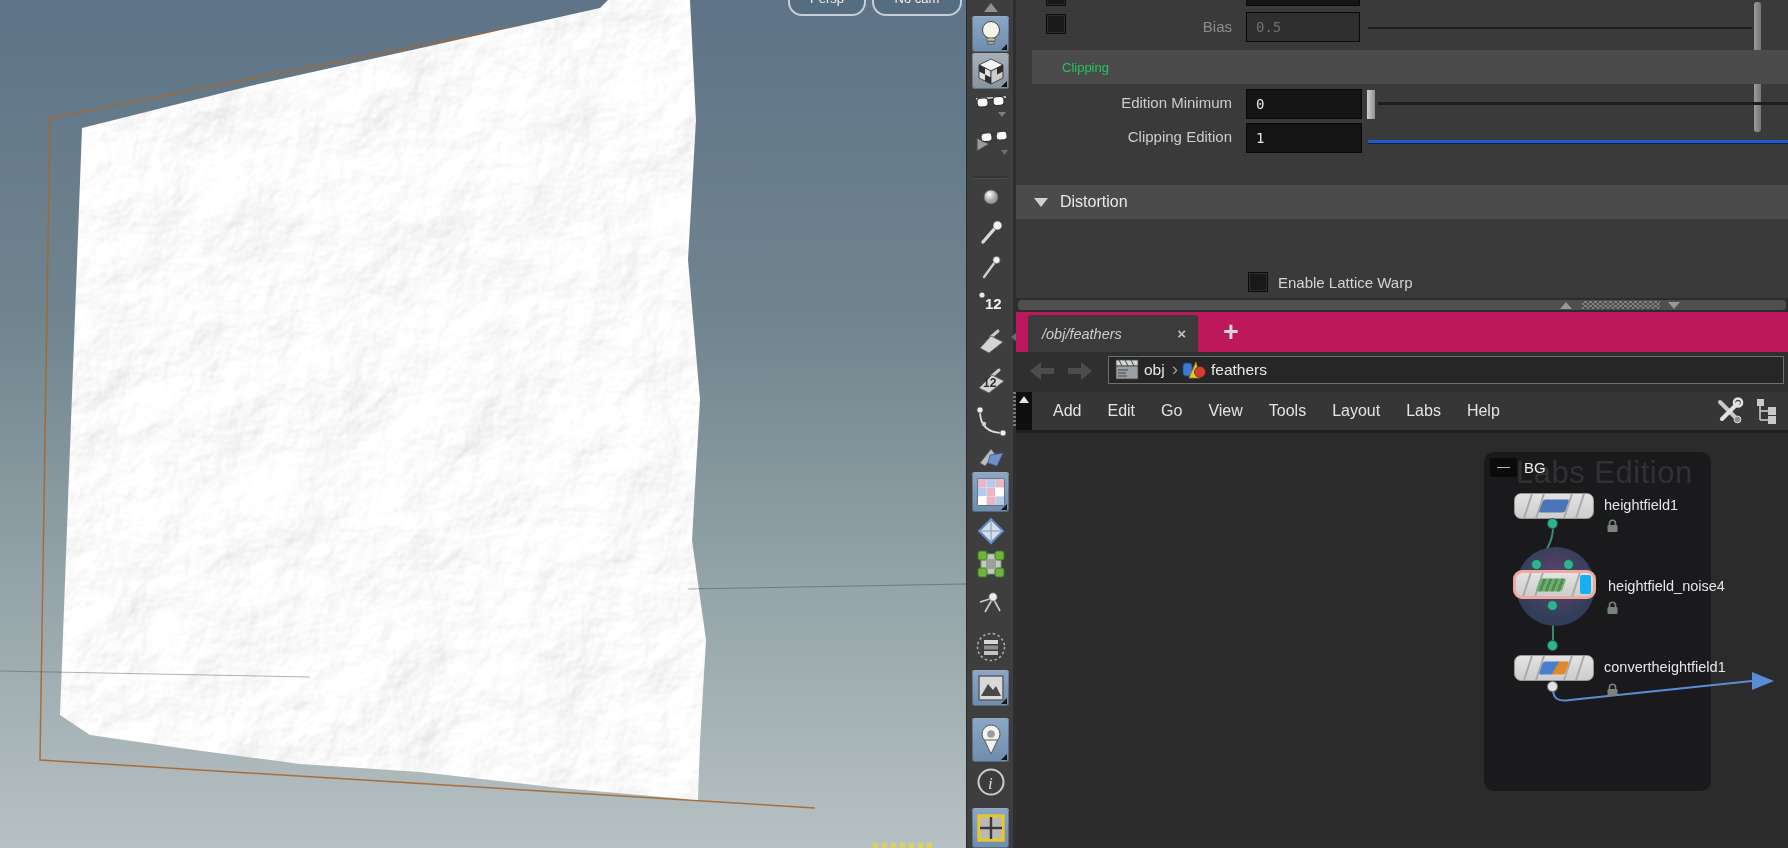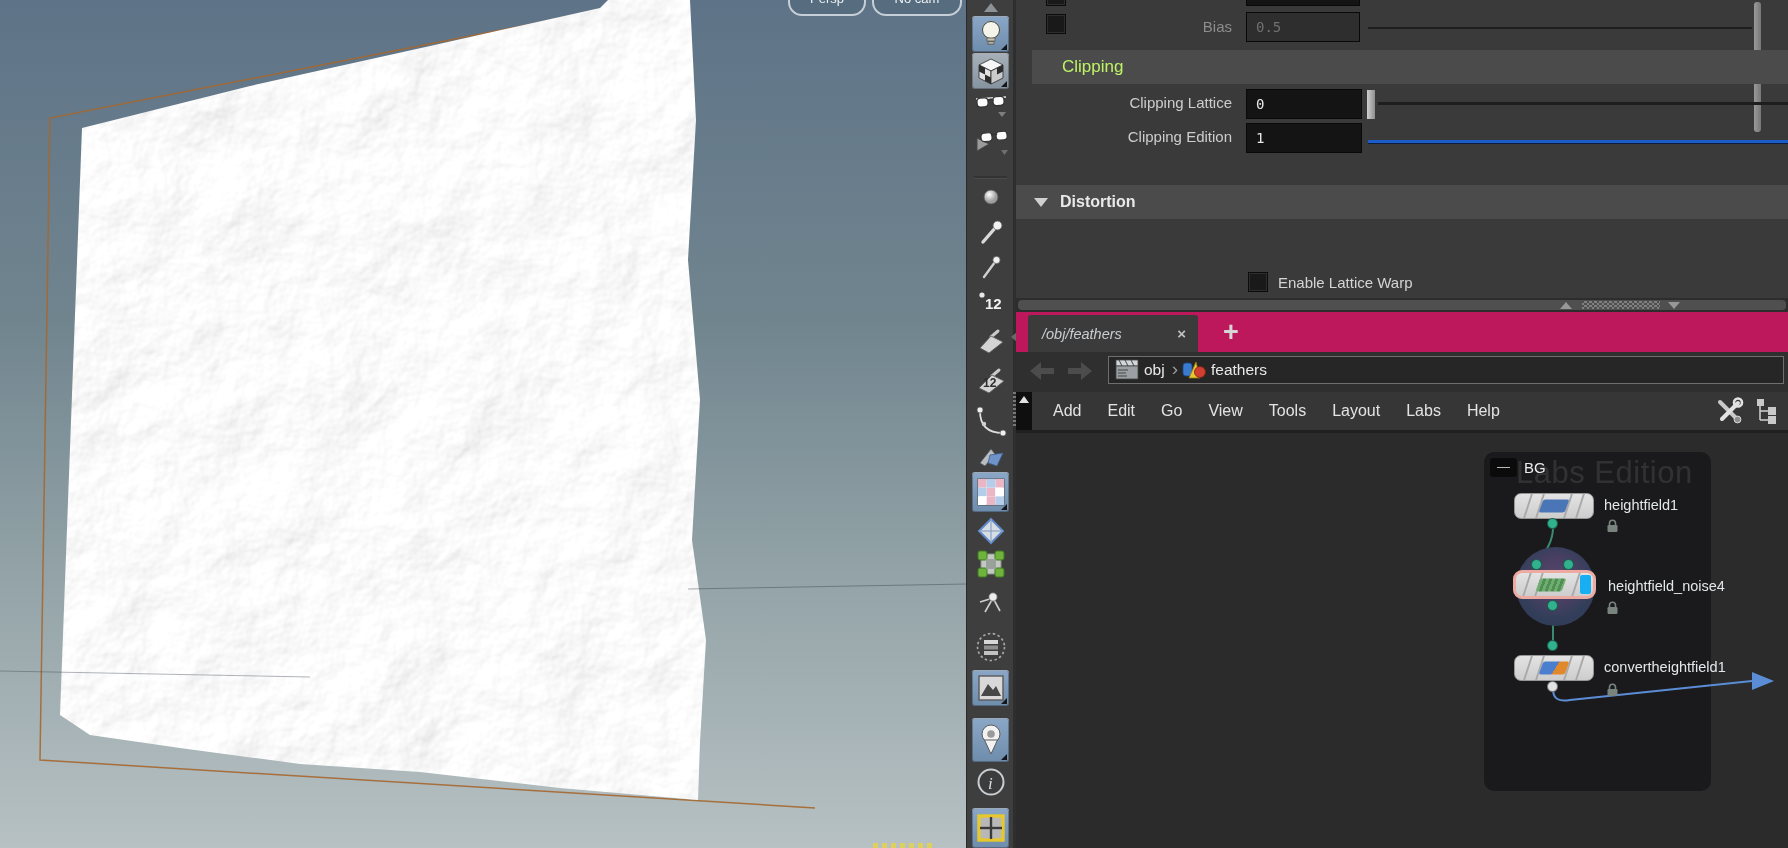--- a/index.html
+++ b/index.html
@@ -355,35 +355,35 @@
     <div class="pfield" style="left:230px;top:-24px;"></div>
     <div class="chk" style="left:30px;top:-14px;"></div>
 
     <div class="chk" style="left:30px;top:14px;"></div>
     <div class="plabel dis" style="left:58px;top:18px;">Bias</div>
     <div class="pfield dis" style="left:230px;top:12px;">0.5</div>
     <div class="groove" style="left:352px;top:27px;width:384px;"></div>
     <div class="vscroll" style="left:738px;top:2px;height:130px;"></div>
 
     <div class="pband" style="left:16px;top:50px;width:756px;">
-      <span style="margin-left:30px;font-size:17px;color:#bef264;">Clipping</span>
-    </div>
-
-    <div class="plabel" style="left:58px;top:94px;">Clipping Lattice</div>
+      <span style="margin-left:30px;font-size:13px;color:#22c55e;">Clipping</span>
+    </div>
+
+    <div class="plabel" style="left:58px;top:94px;">Edition Minimum</div>
     <div class="pfield" style="left:230px;top:89px;width:116px;">0</div>
     <div class="sl-handle" style="left:350px;top:89px;"></div>
     <div class="groove" style="left:362px;top:102px;width:410px;height:3px;"></div>
 
     <div class="plabel" style="left:58px;top:128px;">Clipping Edition</div>
     <div class="pfield" style="left:230px;top:123px;width:116px;">1</div>
     <div class="bluebar" style="left:352px;top:140px;width:420px;"></div>
 
     <div class="pband" style="left:0px;top:185px;width:772px;">
       <span class="tri-down" style="margin-left:18px;"></span>
-      <span style="margin-left:12px;font-size:16px;font-weight:bold;color:#e9e9e9;">Distortion</span>
+      <span style="margin-left:12px;font-size:16px;font-weight:normal;color:#e9e9e9;">Distortion</span>
     </div>
     <div class="chk" style="left:232px;top:272px;"></div>
     <div style="position:absolute;left:262px;top:274px;font-size:15px;color:#d4d4d4;">Enable Lattice Warp</div>
 
     <div class="hscroll">
       <div class="handle"></div>
       <div class="grip-tri-up" style="left:544px;top:4px;"></div>
       <div class="grip-dots" style="left:566px;top:3px;"></div>
       <div class="grip-tri-dn" style="left:652px;top:4px;"></div>
     </div>

